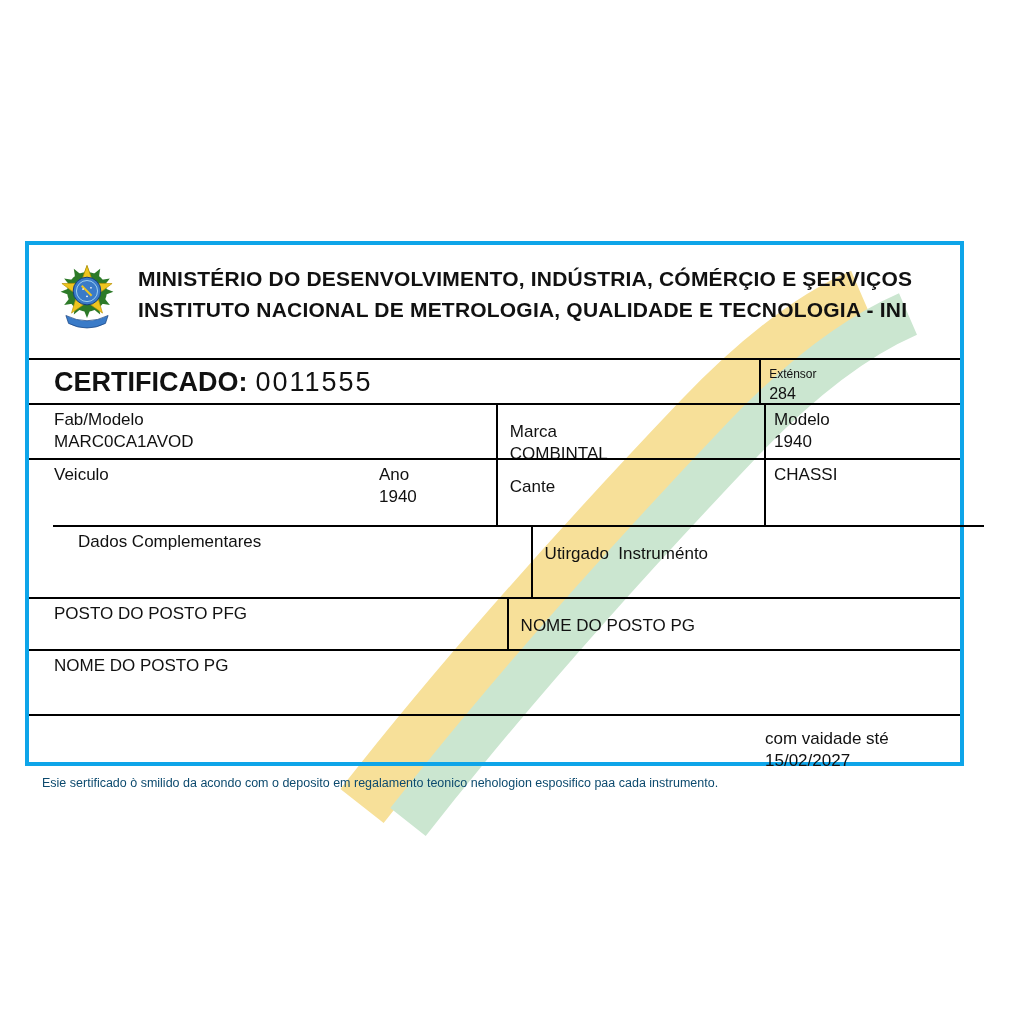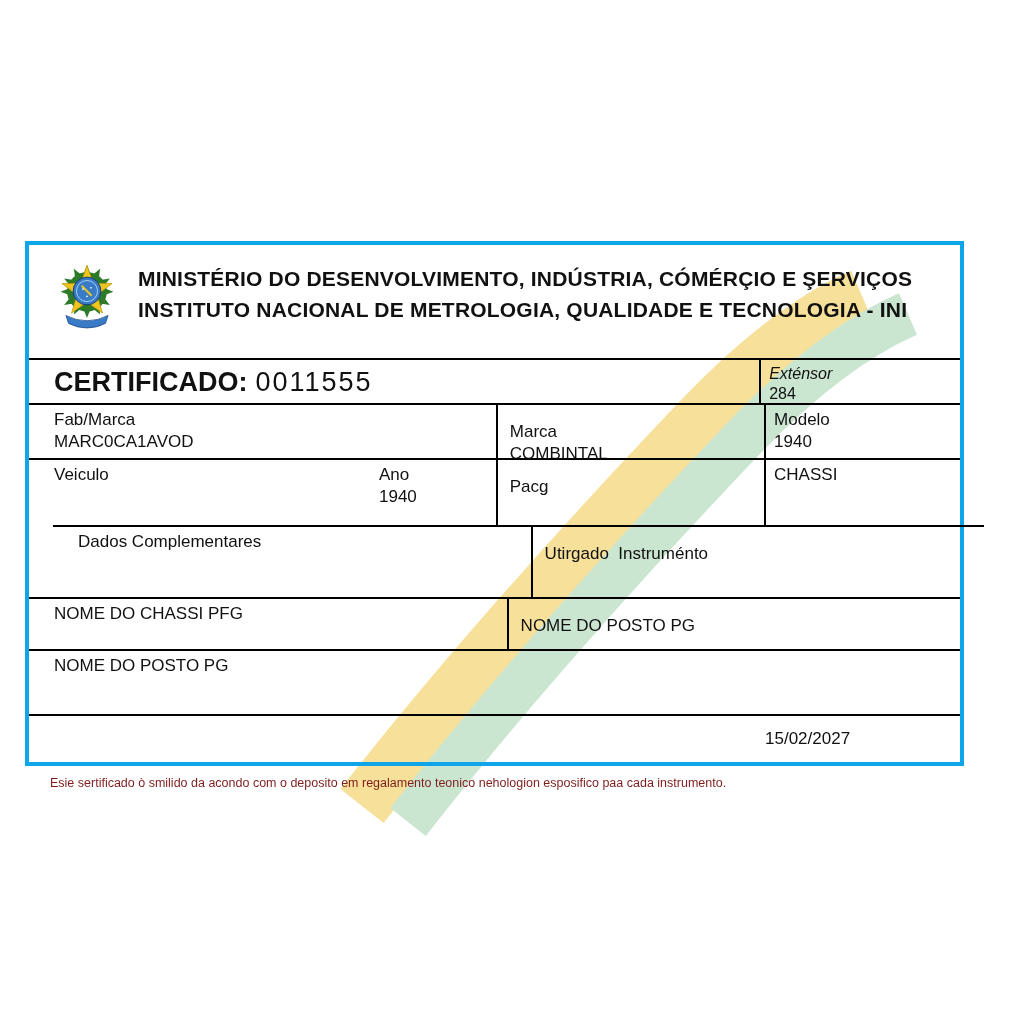--- a/index.html
+++ b/index.html
@@ -36,31 +36,31 @@
 
   .logo { position:absolute; left:25px; top:12px; }
   .htext { position:absolute; left:109px; top:18px; }
   .htext div { font-size:21px; font-weight:bold; line-height:31px; letter-spacing:0.2px; white-space:nowrap; }
 
   .certline { padding:7px 0 0 25px; font-size:27px; white-space:nowrap; }
   .certline .lbl { font-weight:bold; }
   .certline .num { font-weight:normal; letter-spacing:2px; margin-left:8px; }
 
   .fld { font-size:17px; line-height:22px; }
-  .ital { font-style:italic; font-size:16px; line-height:20px; }
+  .ital { font-size:12px; line-height:20px; }
   .small { font-size:16px; line-height:20px; }
   .pre { white-space:pre; }
 
   .ano-block { position:absolute; left:350px; top:4px; }
   .emit-block { margin-left:267px; padding-top:12px; }
   .valid-block { margin-left:736px; padding-top:12px; }
 
   .footer {
-    position:absolute; left:50px; top:776px; width:920px; z-index:1;
-    font-size:12.5px; line-height:15px; color:#7f1d1d;
+    position:absolute; left:42px; top:776px; width:920px; z-index:1;
+    font-size:12.5px; line-height:15px; color:#0c4a6e;
   }
 </style>
 </head>
 <body>
 
 <div class="page">
 
   <svg class="watermark" width="1024" height="1024" viewBox="0 0 1024 1024">
     <path d="M 362 806 Q 500 630 700 420 Q 788 328 862 296" stroke="#F7E099" stroke-width="55" fill="none"></path>
     <path d="M 408 822 Q 546 646 744 438 Q 830 348 908 314" stroke="#CBE6D0" stroke-width="45" fill="none"></path>
@@ -107,21 +107,21 @@
         </div>
       </div>
       <div class="cell wC padC">
         <div class="ital">Exténsor</div>
         <div class="small">284</div>
       </div>
     </div>
 
     <div class="row r3">
       <div class="cell wA padA fld">
-        <div>Fab/Marca</div>
+        <div>Fab/Modelo</div>
         <div>MARC0CA1AVOD</div>
       </div>
       <div class="cell wB padB fld">
         <div>Marca</div>
         <div>COMBINTAL</div>
       </div>
       <div class="cell wC padC fld">
         <div>Modelo</div>
         <div>1940</div>
       </div>
@@ -129,54 +129,55 @@
 
     <div class="row r4">
       <div class="cell wA padA fld">
         <div>Veiculo</div>
         <div class="ano-block">
           <div>Ano</div>
           <div>1940</div>
         </div>
       </div>
       <div class="cell wB padB fld">
-        <div>Pacg</div>
+        <div>Cante</div>
       </div>
       <div class="cell wC padC fld">
         <div>CHASSI</div>
       </div>
     </div>
 
     <div class="row r5">
       <div class="cell wA padA fld">
         <div>Dados Complementares</div>
       </div>
       <div class="cell wBC padB fld">
         <div class="pre">Utirgado  Instruménto</div>
       </div>
     </div>
 
     <div class="row r6">
       <div class="cell wA padA fld">
-        <div>NOME DO CHASSI PFG</div>
+        <div>POSTO DO POSTO PFG</div>
       </div>
       <div class="cell wBC padB fld">
         <div>NOME DO POSTO PG</div>
       </div>
     </div>
 
     <div class="row r7">
       <div class="cell wA padA fld">
         <div>NOME DO POSTO PG</div>
       </div>
     </div>
 
     <div class="row r8">
       <div class="cell wFull fld">
         <div class="valid-block">
+          <div>com vaidade sté</div>
           <div>15/02/2027</div>
         </div>
       </div>
     </div>
 
   </div>
 
   <div class="footer">Esie sertificado ò smilido da acondo com o deposito em regalamento teonico nehologion esposifico paa cada instrumento.</div>
 
 </div>

